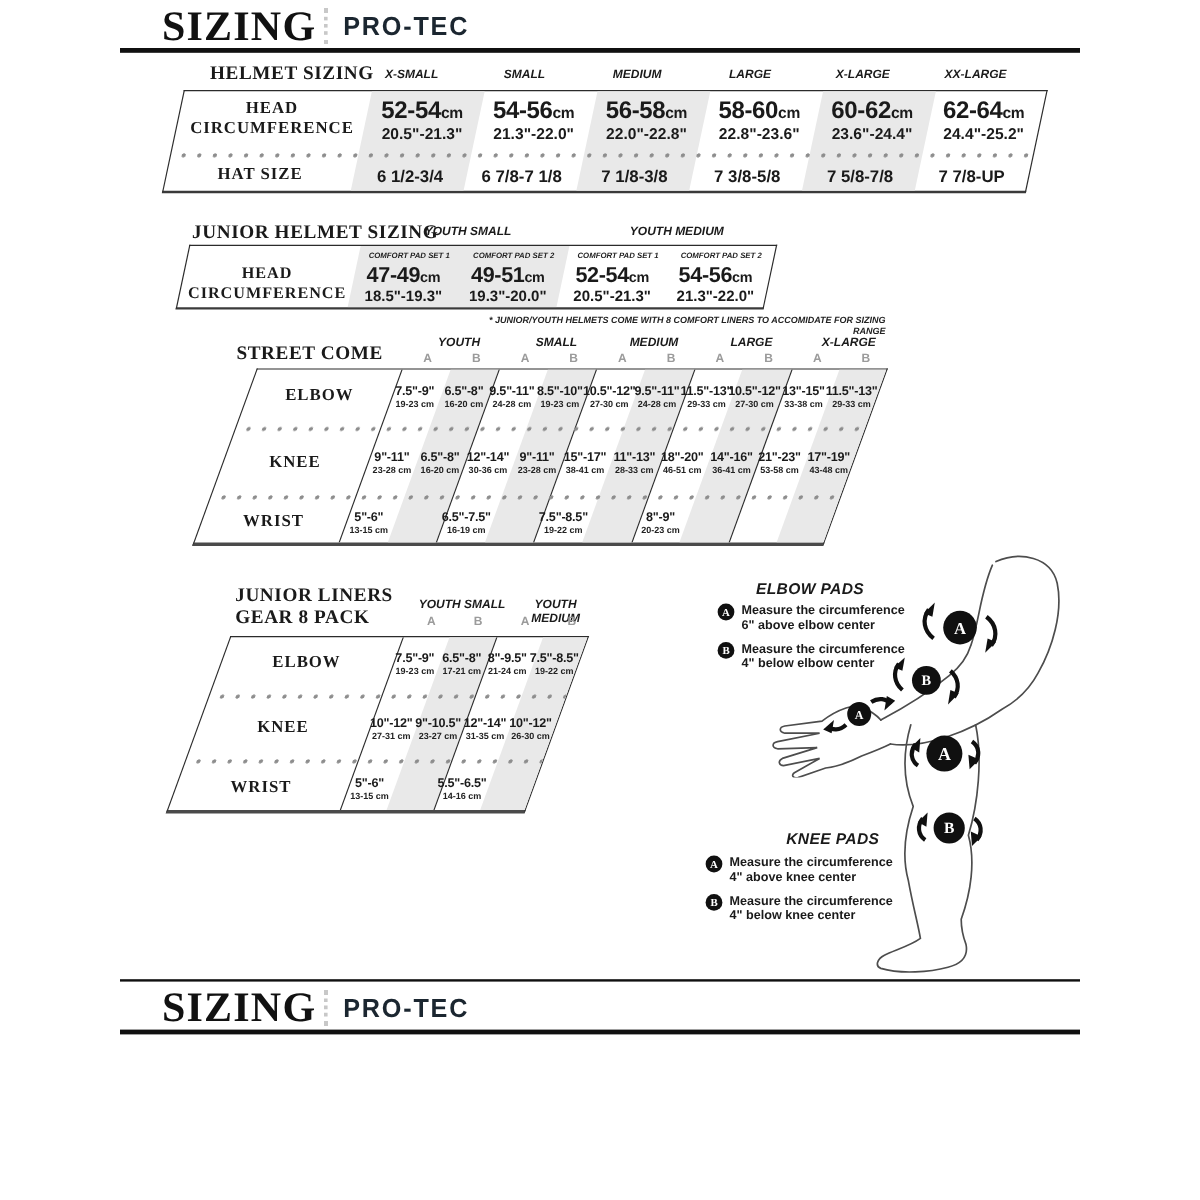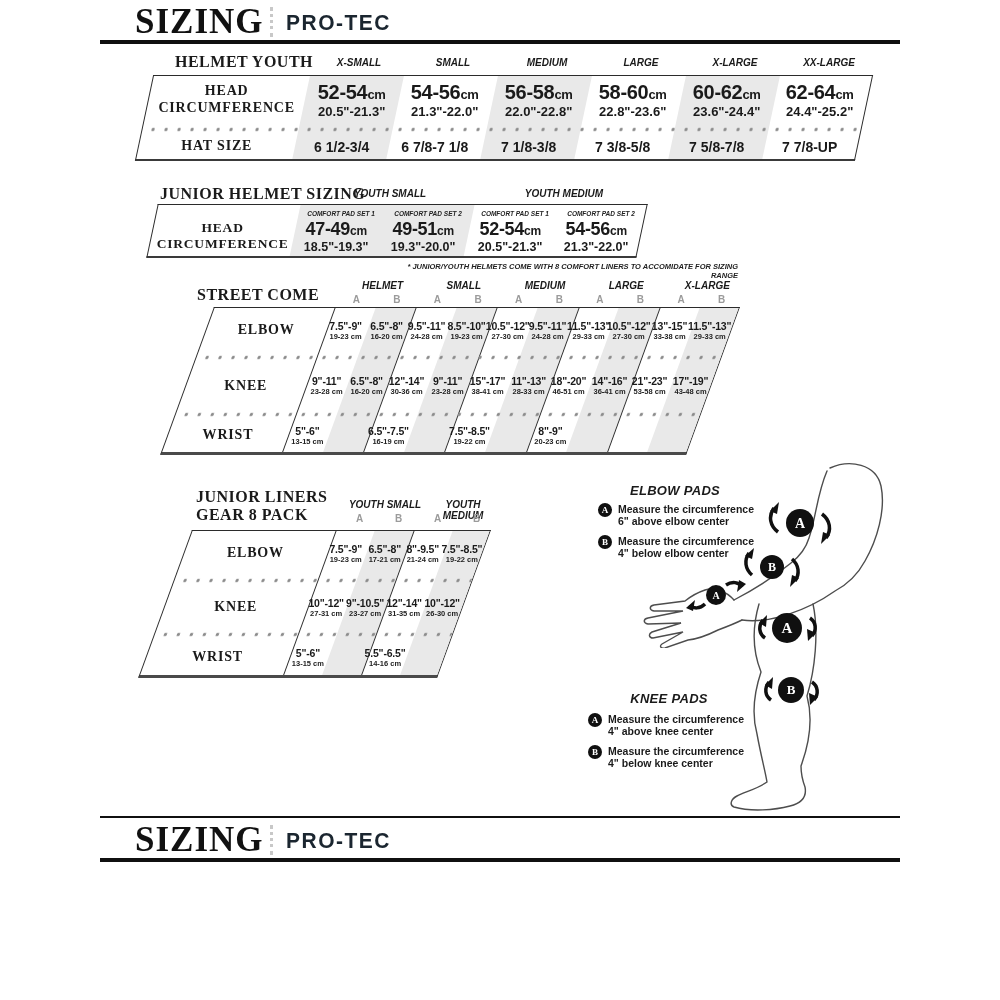--- a/index.html
+++ b/index.html
@@ -46,22 +46,22 @@
   svg text.bl{font-family:"Liberation Serif",serif;font-weight:bold;fill:#fff;text-anchor:middle}
 </style>
 </head>
 <body>
 
 <div class="abs wordmark" style="left:135px;top:2px">SIZING</div>
 <div class="vdots" style="left:270px;top:7px"></div>
 <div class="abs brand" style="left:286px;top:11px">PRO-TEC</div>
 <div class="rule" style="left:100px;top:40px;width:800px;height:4px"></div>
 
-<div class="abs sec-title" style="left:175px;top:53px">HELMET YOUTH</div>
-<div class="hstrip" style="left:312px;top:57px">
+<div class="abs sec-title" style="left:175px;top:53px">HELMET SIZING</div>
+<div class="hstrip" style="left:296px;top:57px">
   <div class="hc" style="width:94px">X-SMALL</div>
   <div class="hc" style="width:94px">SMALL</div>
   <div class="hc" style="width:94px">MEDIUM</div>
   <div class="hc" style="width:94px">LARGE</div>
   <div class="hc" style="width:94px">X-LARGE</div>
   <div class="hc" style="width:94px">XX-LARGE</div>
 </div>
 <div class="frame sk12" style="left:144px;top:75px;width:720px;height:86px;border-bottom:2.5px solid #3a3a3a">
   <div class="stripe" style="left:156px;width:94px"></div>
   <div class="stripe" style="left:344px;width:94px"></div>
@@ -140,21 +140,21 @@
           <div class="bigjr"><span>54-56</span><span class="unit">cm</span></div>
           <div class="inchjr">21.3"-22.0"</div>
         </div>
     </div>
   </div>
 </div>
 <div class="abs footnote" style="left:400px;top:262px;width:338px;text-align:right">* JUNIOR/YOUTH HELMETS COME WITH 8 COMFORT LINERS TO ACCOMIDATE FOR SIZING RANGE</div>
 
 <div class="abs sec-title" style="left:197px;top:286px">STREET COME</div>
 <div class="hstrip" style="left:342px;top:280px">
-  <div class="hc" style="width:81.2px">HELMET</div>
+  <div class="hc" style="width:81.2px">YOUTH</div>
   <div class="hc" style="width:81.2px">SMALL</div>
   <div class="hc" style="width:81.2px">MEDIUM</div>
   <div class="hc" style="width:81.2px">LARGE</div>
   <div class="hc" style="width:81.2px">X-LARGE</div>
 </div>
 <div class="hstrip" style="left:336px;top:294px">
   <div class="hc ab" style="width:40.6px">A</div>
   <div class="hc ab" style="width:40.6px">B</div>
   <div class="hc ab" style="width:40.6px">A</div>
   <div class="hc ab" style="width:40.6px">B</div>
@@ -410,21 +410,21 @@
     <polygon points="116,126 107,134 109,122"></polygon>
   </g>
   <circle cx="170" cy="65" r="14" fill="#101010"></circle>
   <text class="bl" x="170" y="70" font-size="14">A</text>
   <circle cx="142" cy="109" r="12" fill="#101010"></circle>
   <text class="bl" x="142" y="113" font-size="12">B</text>
   <circle cx="86" cy="137" r="10" fill="#101010"></circle>
   <text class="bl" x="86" y="141" font-size="10">A</text>
 </svg>
 
-<div class="abs leg-title" style="left:584px;top:691px;width:170px">KNEE PADS</div>
+<div class="abs leg-title" style="left:609px;top:691px;width:170px">KNEE PADS</div>
 <div class="abs" style="left:588px;top:713px;width:190px">
   <div class="leg-item">
     <span class="badge">A</span>
     <div class="leg-txt">
         <div>Measure the circumference</div>
         <div>4" above knee center</div>
       </div>
   </div>
   <div class="leg-item">
     <span class="badge">B</span>

